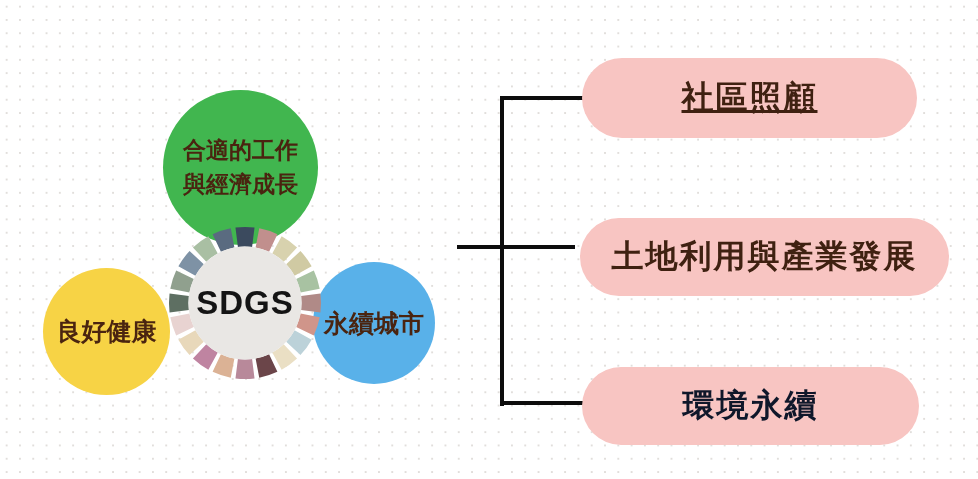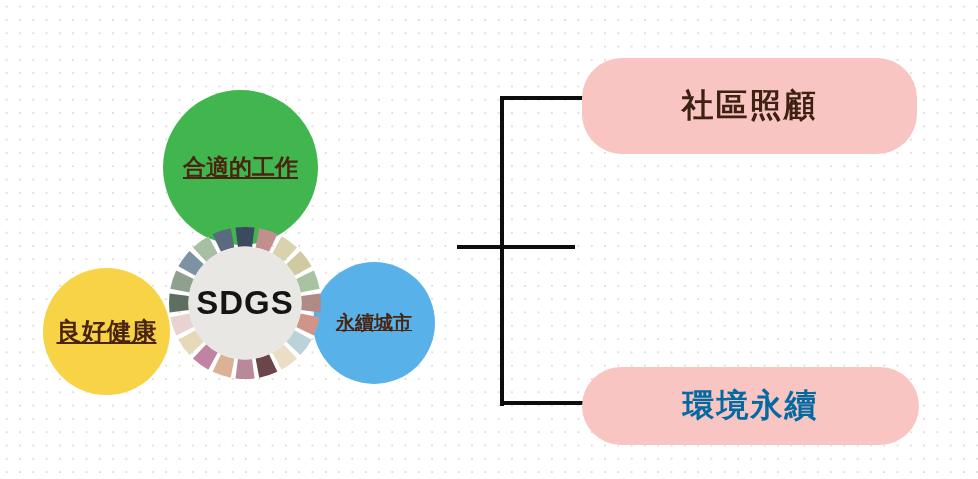--- a/index.html
+++ b/index.html
@@ -8,55 +8,56 @@
     width:978px;height:479px;
     overflow:hidden;
     background-color:#ffffff;
     background-image:radial-gradient(circle, #e1dedb 1px, rgba(255,255,255,0) 1.3px);
     background-size:13.3px 13.3px;
     font-family:"Liberation Sans","DejaVu Sans",sans-serif;
   }
   .circle{
     position:absolute;border-radius:50%;
     display:flex;flex-direction:column;justify-content:center;
-    text-align:center;font-weight:700;text-decoration:underline;
+    text-align:center;font-weight:700;
   }
   .circle .line{line-height:1.45;}
   .circle-green{left:163px;top:90px;width:155px;height:155px;font-size:23px;}
   .circle-yellow{left:43px;top:268px;width:127px;height:127px;font-size:25px;}
-  .circle-blue{left:313px;top:262px;width:122px;height:122px;font-size:19px;}
+  .circle-blue{left:313px;top:262px;width:122px;height:122px;font-size:25px;}
   .wheel-wrap{position:absolute;left:167px;top:225px;width:156px;height:156px;}
   .wheel-wrap svg{display:block;width:156px;height:156px;}
   .wheel-center-label{
     position:absolute;left:167px;top:225px;width:156px;height:156px;
     display:flex;align-items:center;justify-content:center;
     font-size:33px;font-weight:700;letter-spacing:1px;
   }
   .conn{position:absolute;}
   .conn-main{left:457px;top:245px;width:118px;height:4px;}
   .conn-vert{left:500px;top:96px;width:4px;height:310px;}
   .conn-top{left:502px;top:96px;width:81px;height:4px;}
   .conn-bottom{left:502px;top:401px;width:81px;height:4px;}
   .branch{
     position:absolute;
     display:flex;align-items:center;justify-content:center;
     font-weight:700;font-size:32px;letter-spacing:2px;
     border-radius:40px;text-align:center;
   }
-  .branch-1{left:582px;top:58px;width:335px;height:96px;}
+  .branch-1{left:582px;top:58px;width:335px;height:80px;text-decoration:underline;}
   .branch-2{left:580px;top:218px;width:369px;height:78px;}
   .branch-3{left:582px;top:367px;width:337px;height:78px;}
 </style>
 </head>
 <body>
 
 <div class="stage">
 
   <div class="circle circle-green" style="background-color: rgb(65, 182, 79); color: rgb(74, 36, 16);">
     <div class="line">合適的工作</div>
+    <div class="line">與經濟成長</div>
   </div>
 
   <div class="circle circle-yellow" style="background-color: rgb(247, 211, 69); color: rgb(74, 36, 16);">
     <div class="line">良好健康</div>
   </div>
 
   <div class="circle circle-blue" style="background-color: rgb(89, 177, 233); color: rgb(74, 36, 16);">
     <div class="line">永續城市</div>
   </div>
 
@@ -88,17 +89,20 @@
   <div class="wheel-center-label" style="color: rgb(20, 20, 20);">SDGS</div>
 
   <div class="conn conn-main" style="background-color: rgb(13, 13, 13);"></div>
   <div class="conn conn-vert" style="background-color: rgb(13, 13, 13);"></div>
   <div class="conn conn-top" style="background-color: rgb(13, 13, 13);"></div>
   <div class="conn conn-bottom" style="background-color: rgb(13, 13, 13);"></div>
 
   <div class="branch branch-1" style="background-color: rgb(248, 197, 194); color: rgb(63, 33, 17);">
     <span>社區照顧</span>
   </div>
-  <div class="branch branch-3" style="background-color: rgb(248, 197, 194); color: #0369a1;">
+  <div class="branch branch-2" style="background-color: rgb(248, 197, 194); color: rgb(63, 33, 17);">
+    <span>土地利用與產業發展</span>
+  </div>
+  <div class="branch branch-3" style="background-color: rgb(248, 197, 194); color: #0f172a;">
     <span>環境永續</span>
   </div>
 
 </div>
 
 </body></html>

